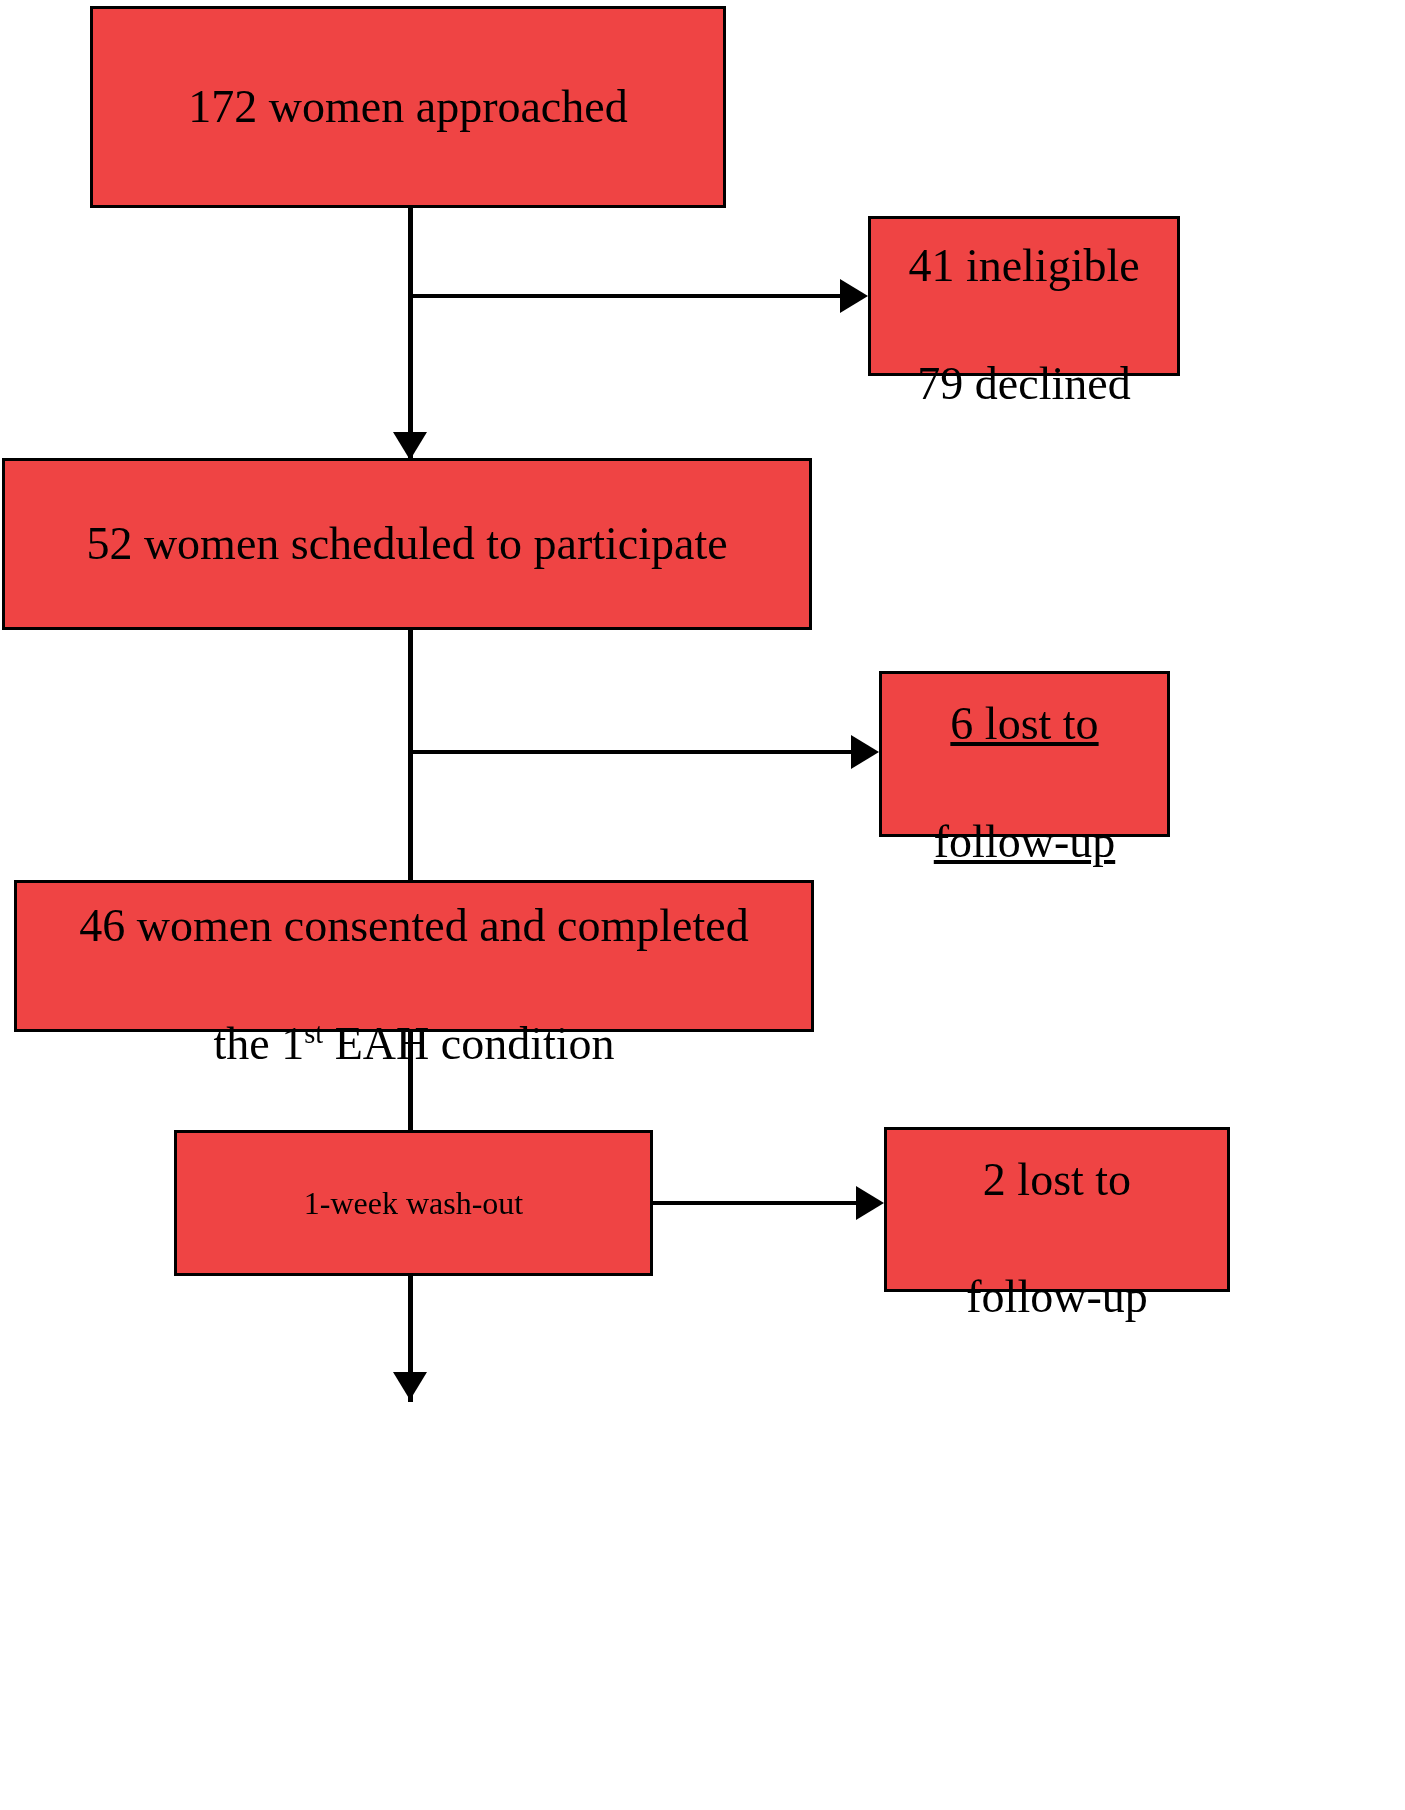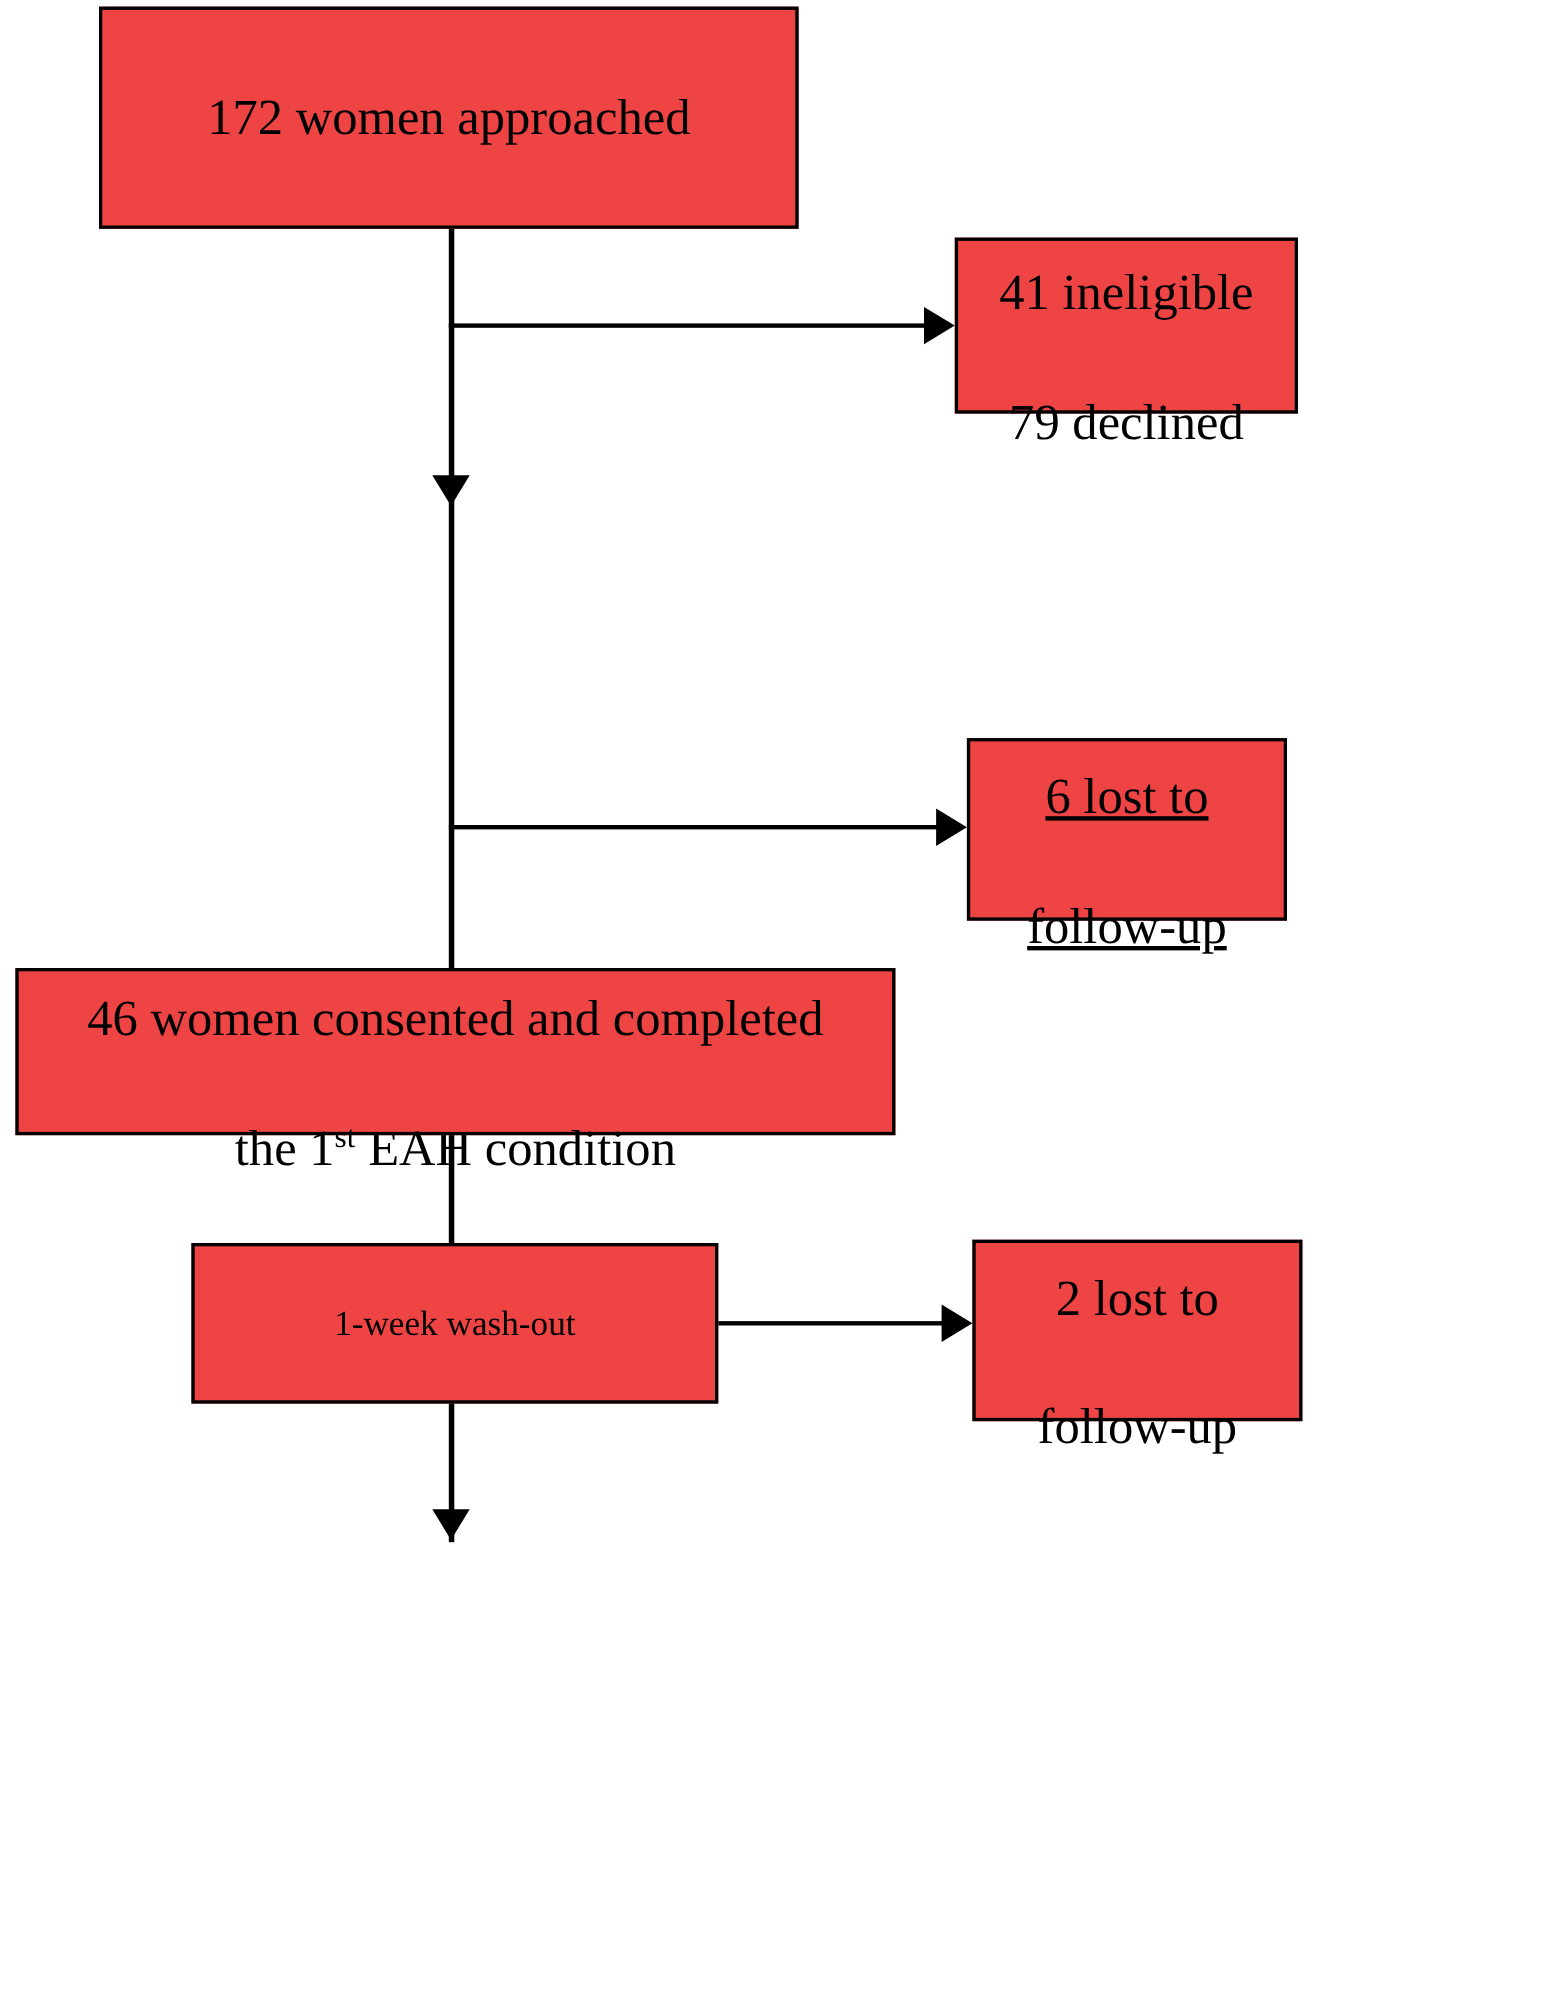--- a/index.html
+++ b/index.html
@@ -33,21 +33,21 @@
     padding: 0 10px;
     white-space: pre-line;
   }
   
   #node-approached   { left: 90px;  top: 6px;    width: 636px; height: 202px; font-size: 46px; }
   #node-excluded1    { left: 868px; top: 216px;  width: 312px; height: 160px; font-size: 46px; }
   #node-scheduled    { left: 2px;   top: 458px;  width: 810px; height: 172px; font-size: 46px; }
   #node-lost1        { left: 879px; top: 671px;  width: 291px; height: 166px; font-size: 46px; text-decoration: underline; }
   #node-consented    { left: 14px;  top: 880px;  width: 800px; height: 152px; font-size: 46px; }
   #node-washout      { left: 174px; top: 1130px; width: 479px; height: 146px; font-size: 32px; }
-  #node-lost2        { left: 884px; top: 1127px; width: 300px; height: 165px; font-size: 46px; }
+  #node-lost2        { left: 884px; top: 1127px; width: 346px; height: 165px; font-size: 46px; }
   #node-completed    { left: 93px;  top: 1399px; width: 632px; height: 152px; font-size: 46px; }
 
   
   .vline {
     position: absolute;
     width: 5px;
     background: #000000;
   }
   .hline {
     position: absolute;
@@ -100,20 +100,23 @@
     <span class="label">172 women approached</span>
   </div>
 
   <div class="node" id="node-excluded1">
     <span class="label">
       <span>41 ineligible</span><br>
       <span>79 declined</span>
     </span>
   </div>
 
+  <div class="node" id="node-scheduled">
+    <span class="label">52 women scheduled to participate</span>
+  </div>
 
   <div class="node" id="node-lost1">
     <span class="label">
       <span>6 lost to</span><br>
       <span>follow-up</span>
     </span>
   </div>
 
   <div class="node" id="node-consented">
     <span class="label">

